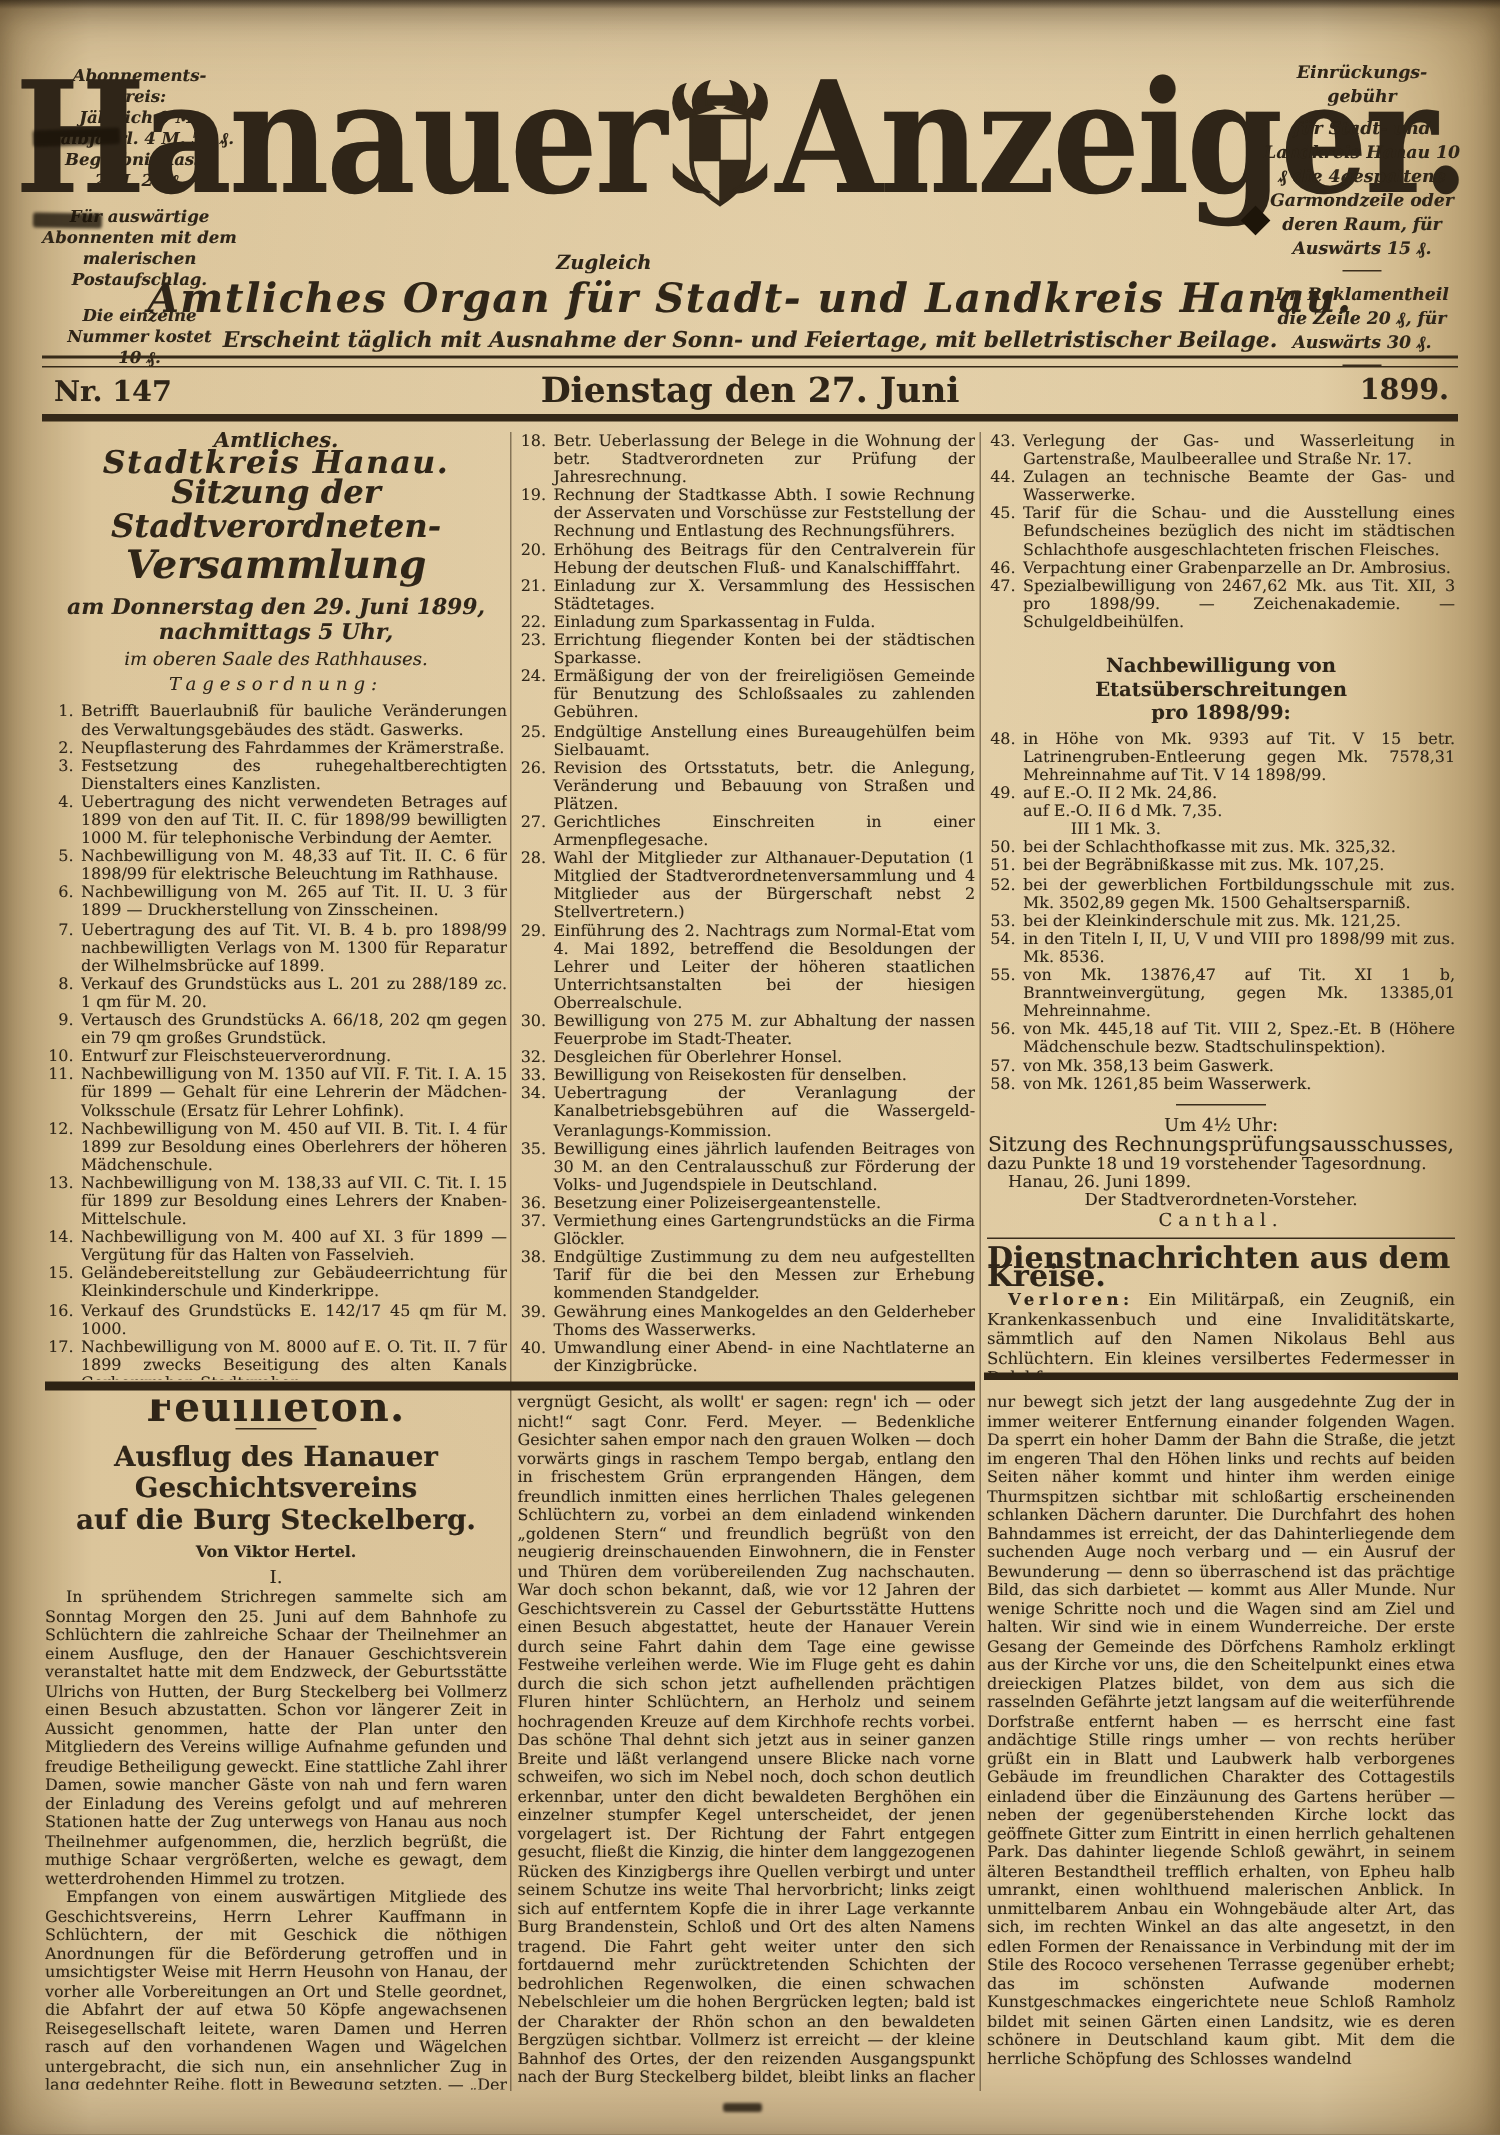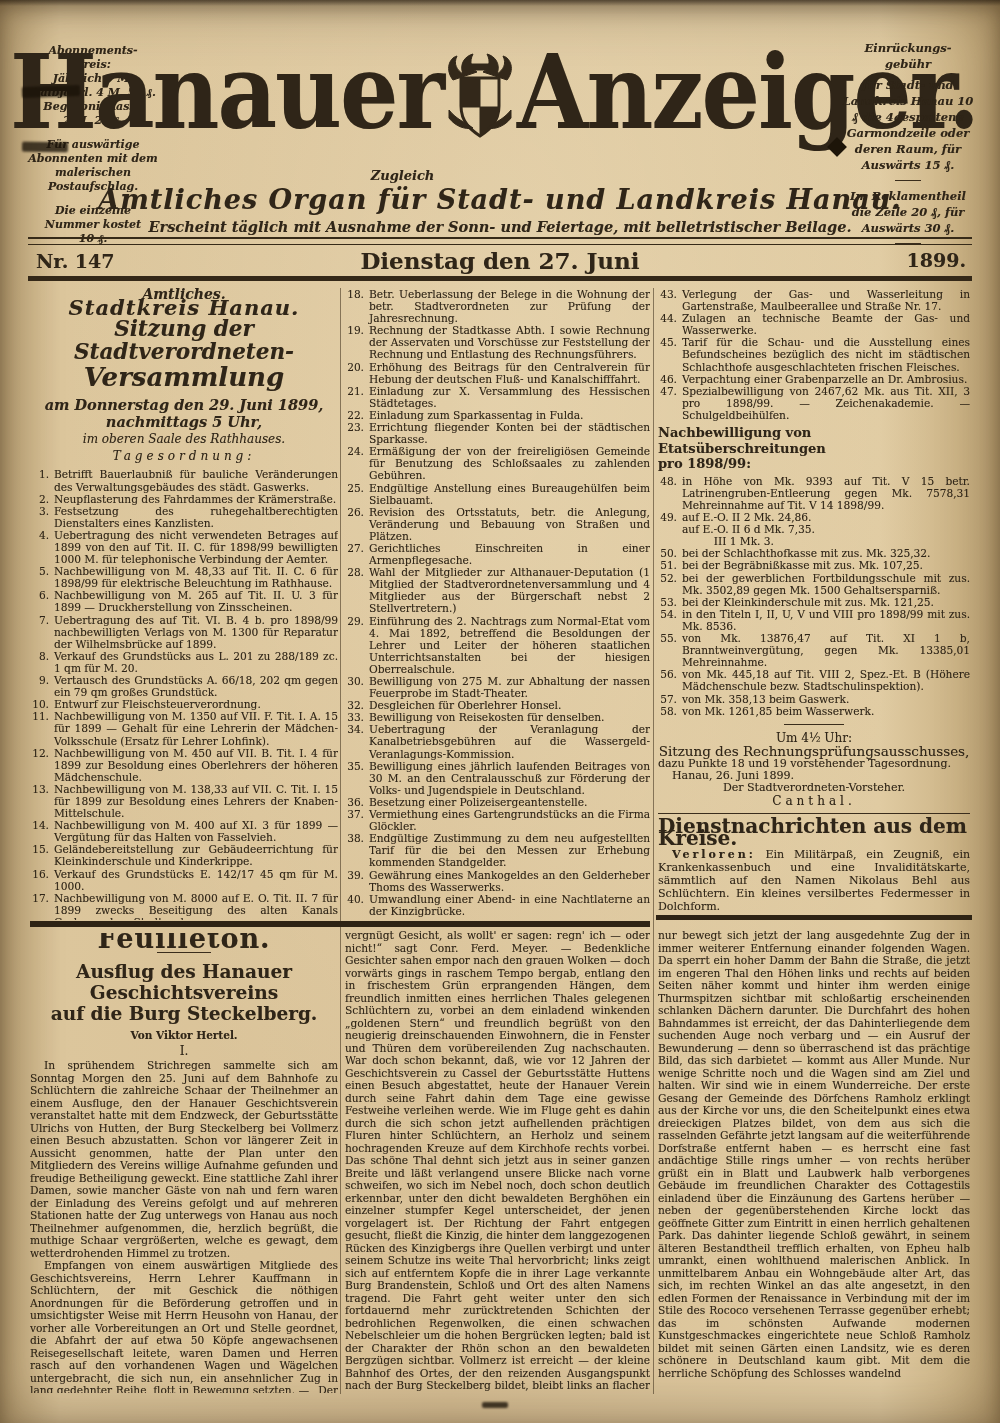--- a/index.html
+++ b/index.html
@@ -50,21 +50,21 @@
   .stitle1{font-size:21.5px;font-weight:bold;line-height:1.05;}
   .stitle2{font-size:26px;font-weight:bold;line-height:1.1;margin-bottom:5px;}
   .when{font-size:14.5px;font-weight:bold;line-height:1.15;}
   .where{font-size:12px;margin-top:3px;}
   .tago{font-size:12px;letter-spacing:4px;margin:5px 0 6px 0;}
 
   .item{position:relative;padding-left:24px;text-align:justify;hyphens:auto;}
   .item .num{position:absolute;left:0;top:0;width:19px;text-align:right;}
   .item .txt{white-space:pre-line;}
 
-  .subhead{font-size:13px;font-weight:bold;line-height:1.2;margin:4px 0 3px 0;text-align:left;}
+  .subhead{font-size:13px;font-weight:bold;line-height:1.2;margin:16px 0 3px 0;text-align:center;}
 
   .minirule{width:60px;border-top:1px solid #3a2d1c;margin:7px auto;}
   .closing{margin-top:2px;}
   .cl-time{text-align:center;font-size:12px;}
   .cl-title{text-align:center;font-size:13.5px;font-weight:normal;margin:1px 0;}
   .cl-line2{font-size:11px;}
   .cl-pd{font-size:11px;padding-left:14px;}
   .cl-sig1{text-align:center;font-size:11px;}
   .cl-sig2{text-align:center;font-size:12px;letter-spacing:4px;margin-top:1px;}
   .hr-thin{border-top:1.5px solid #3a2d1c;margin:6px 0;}

